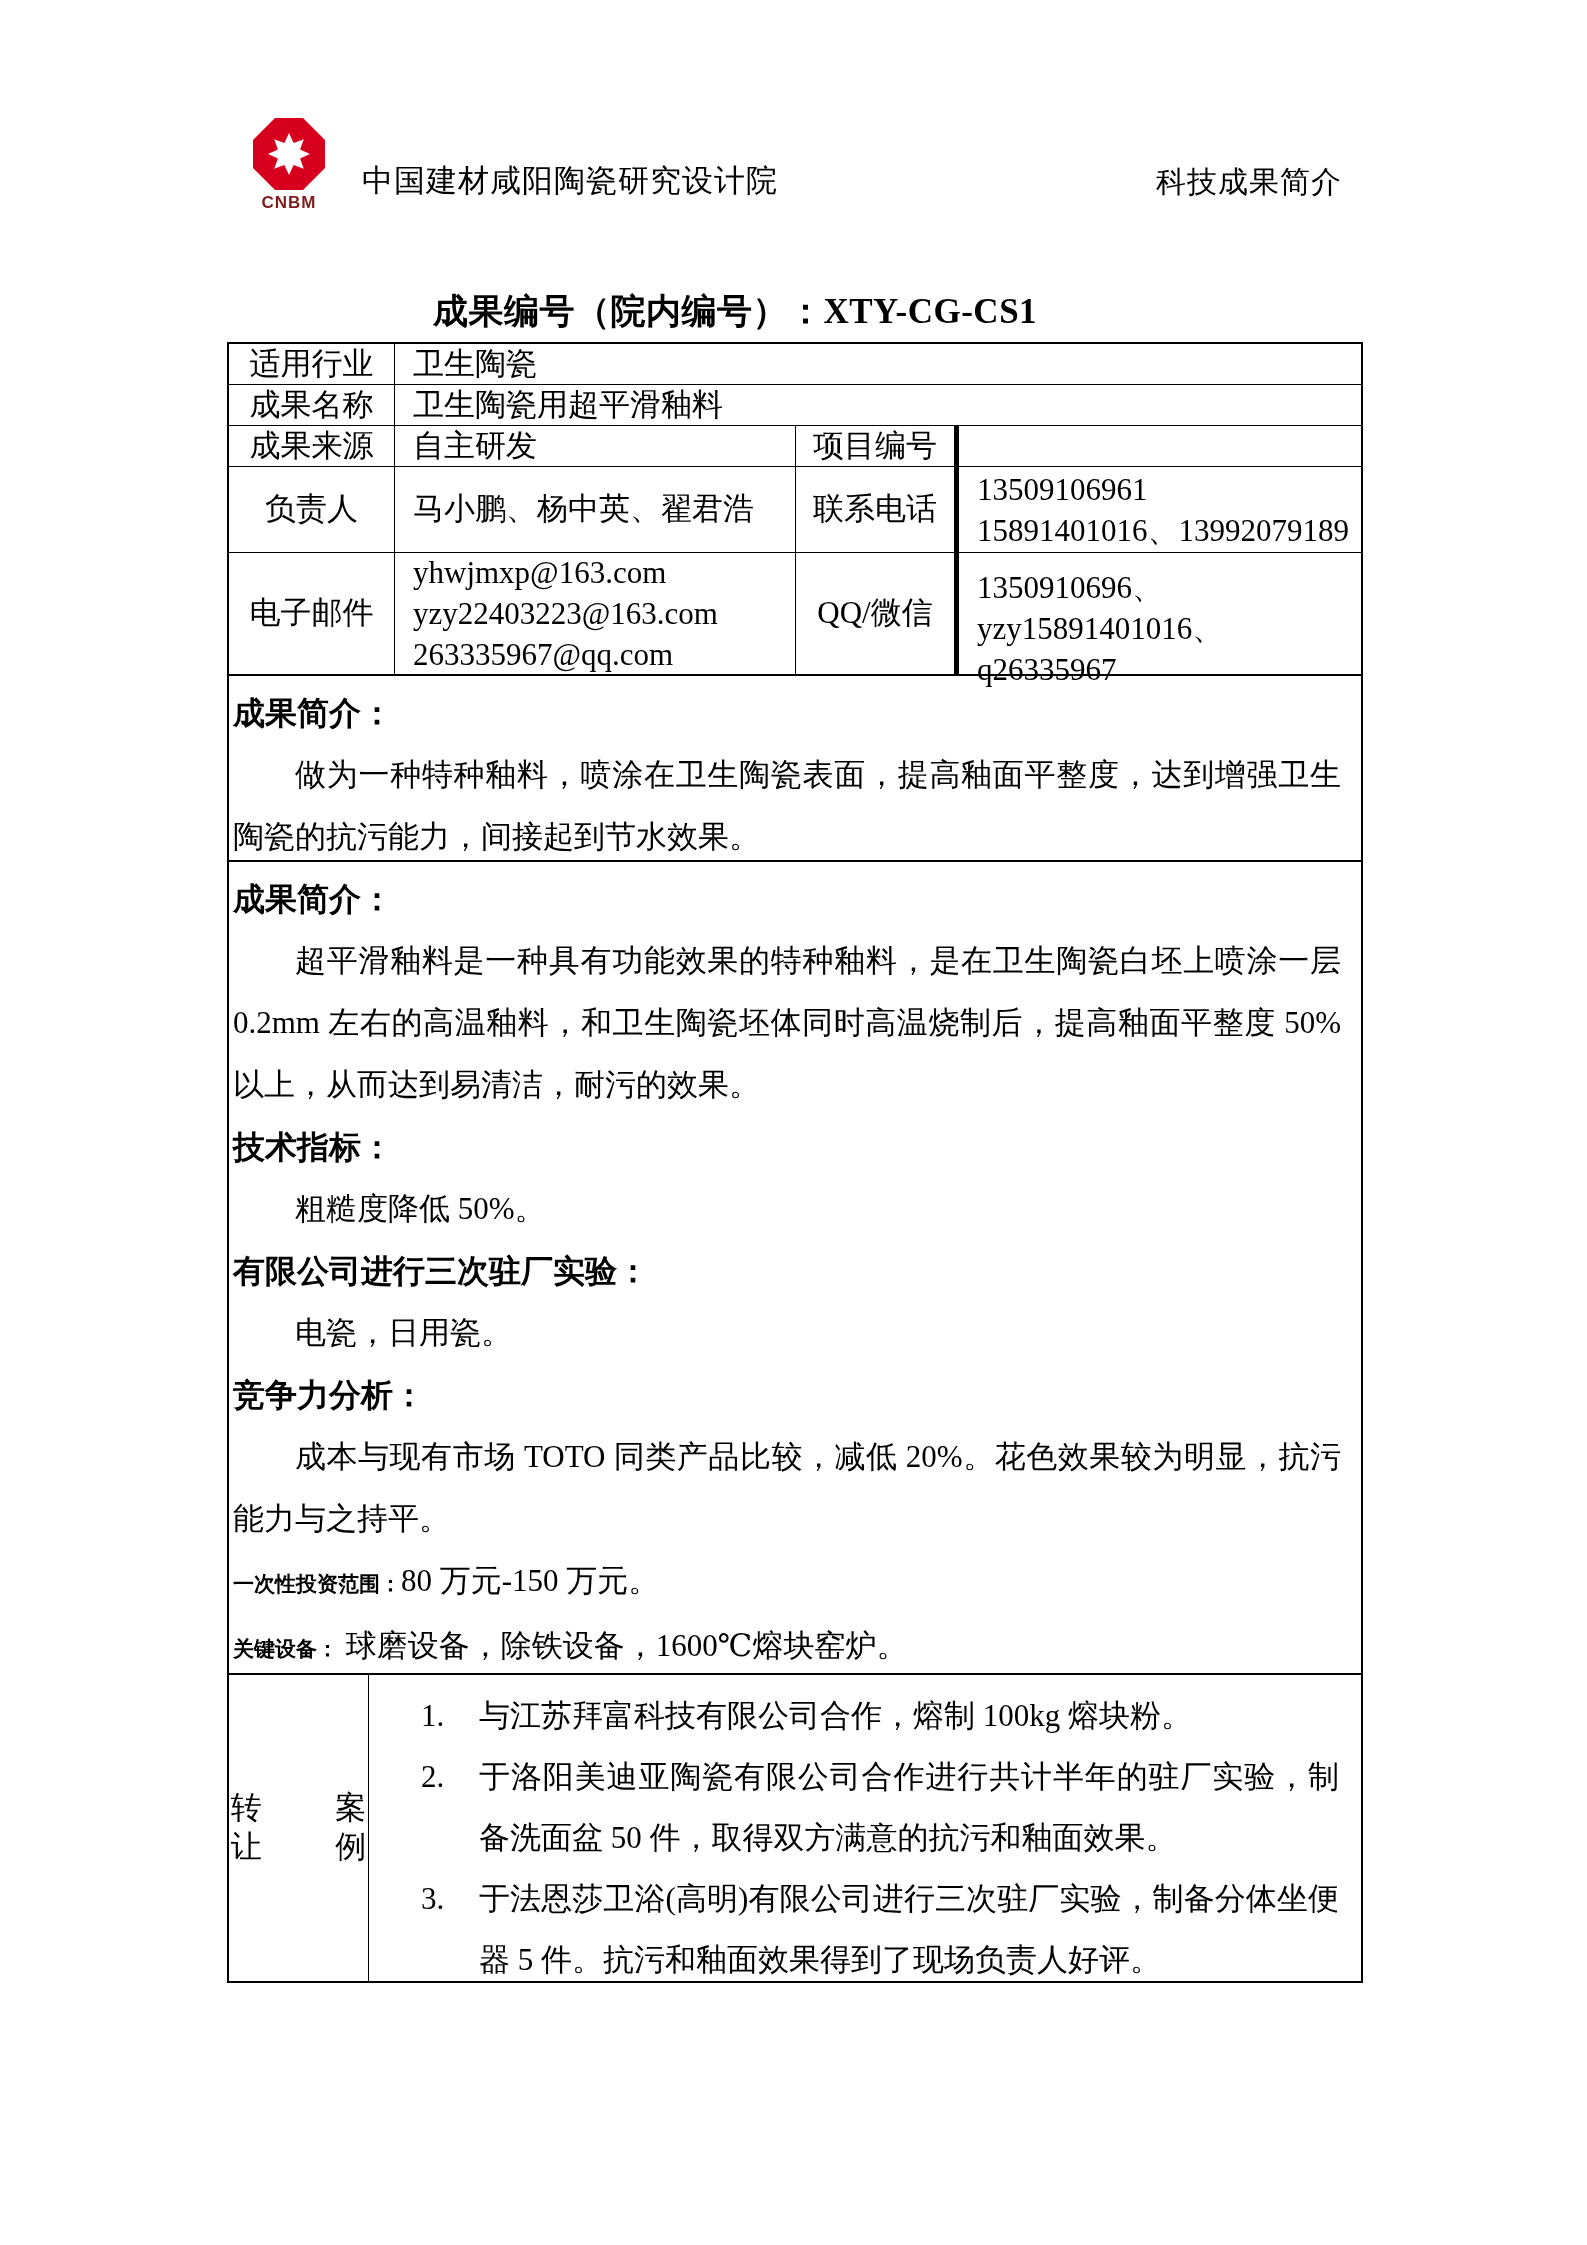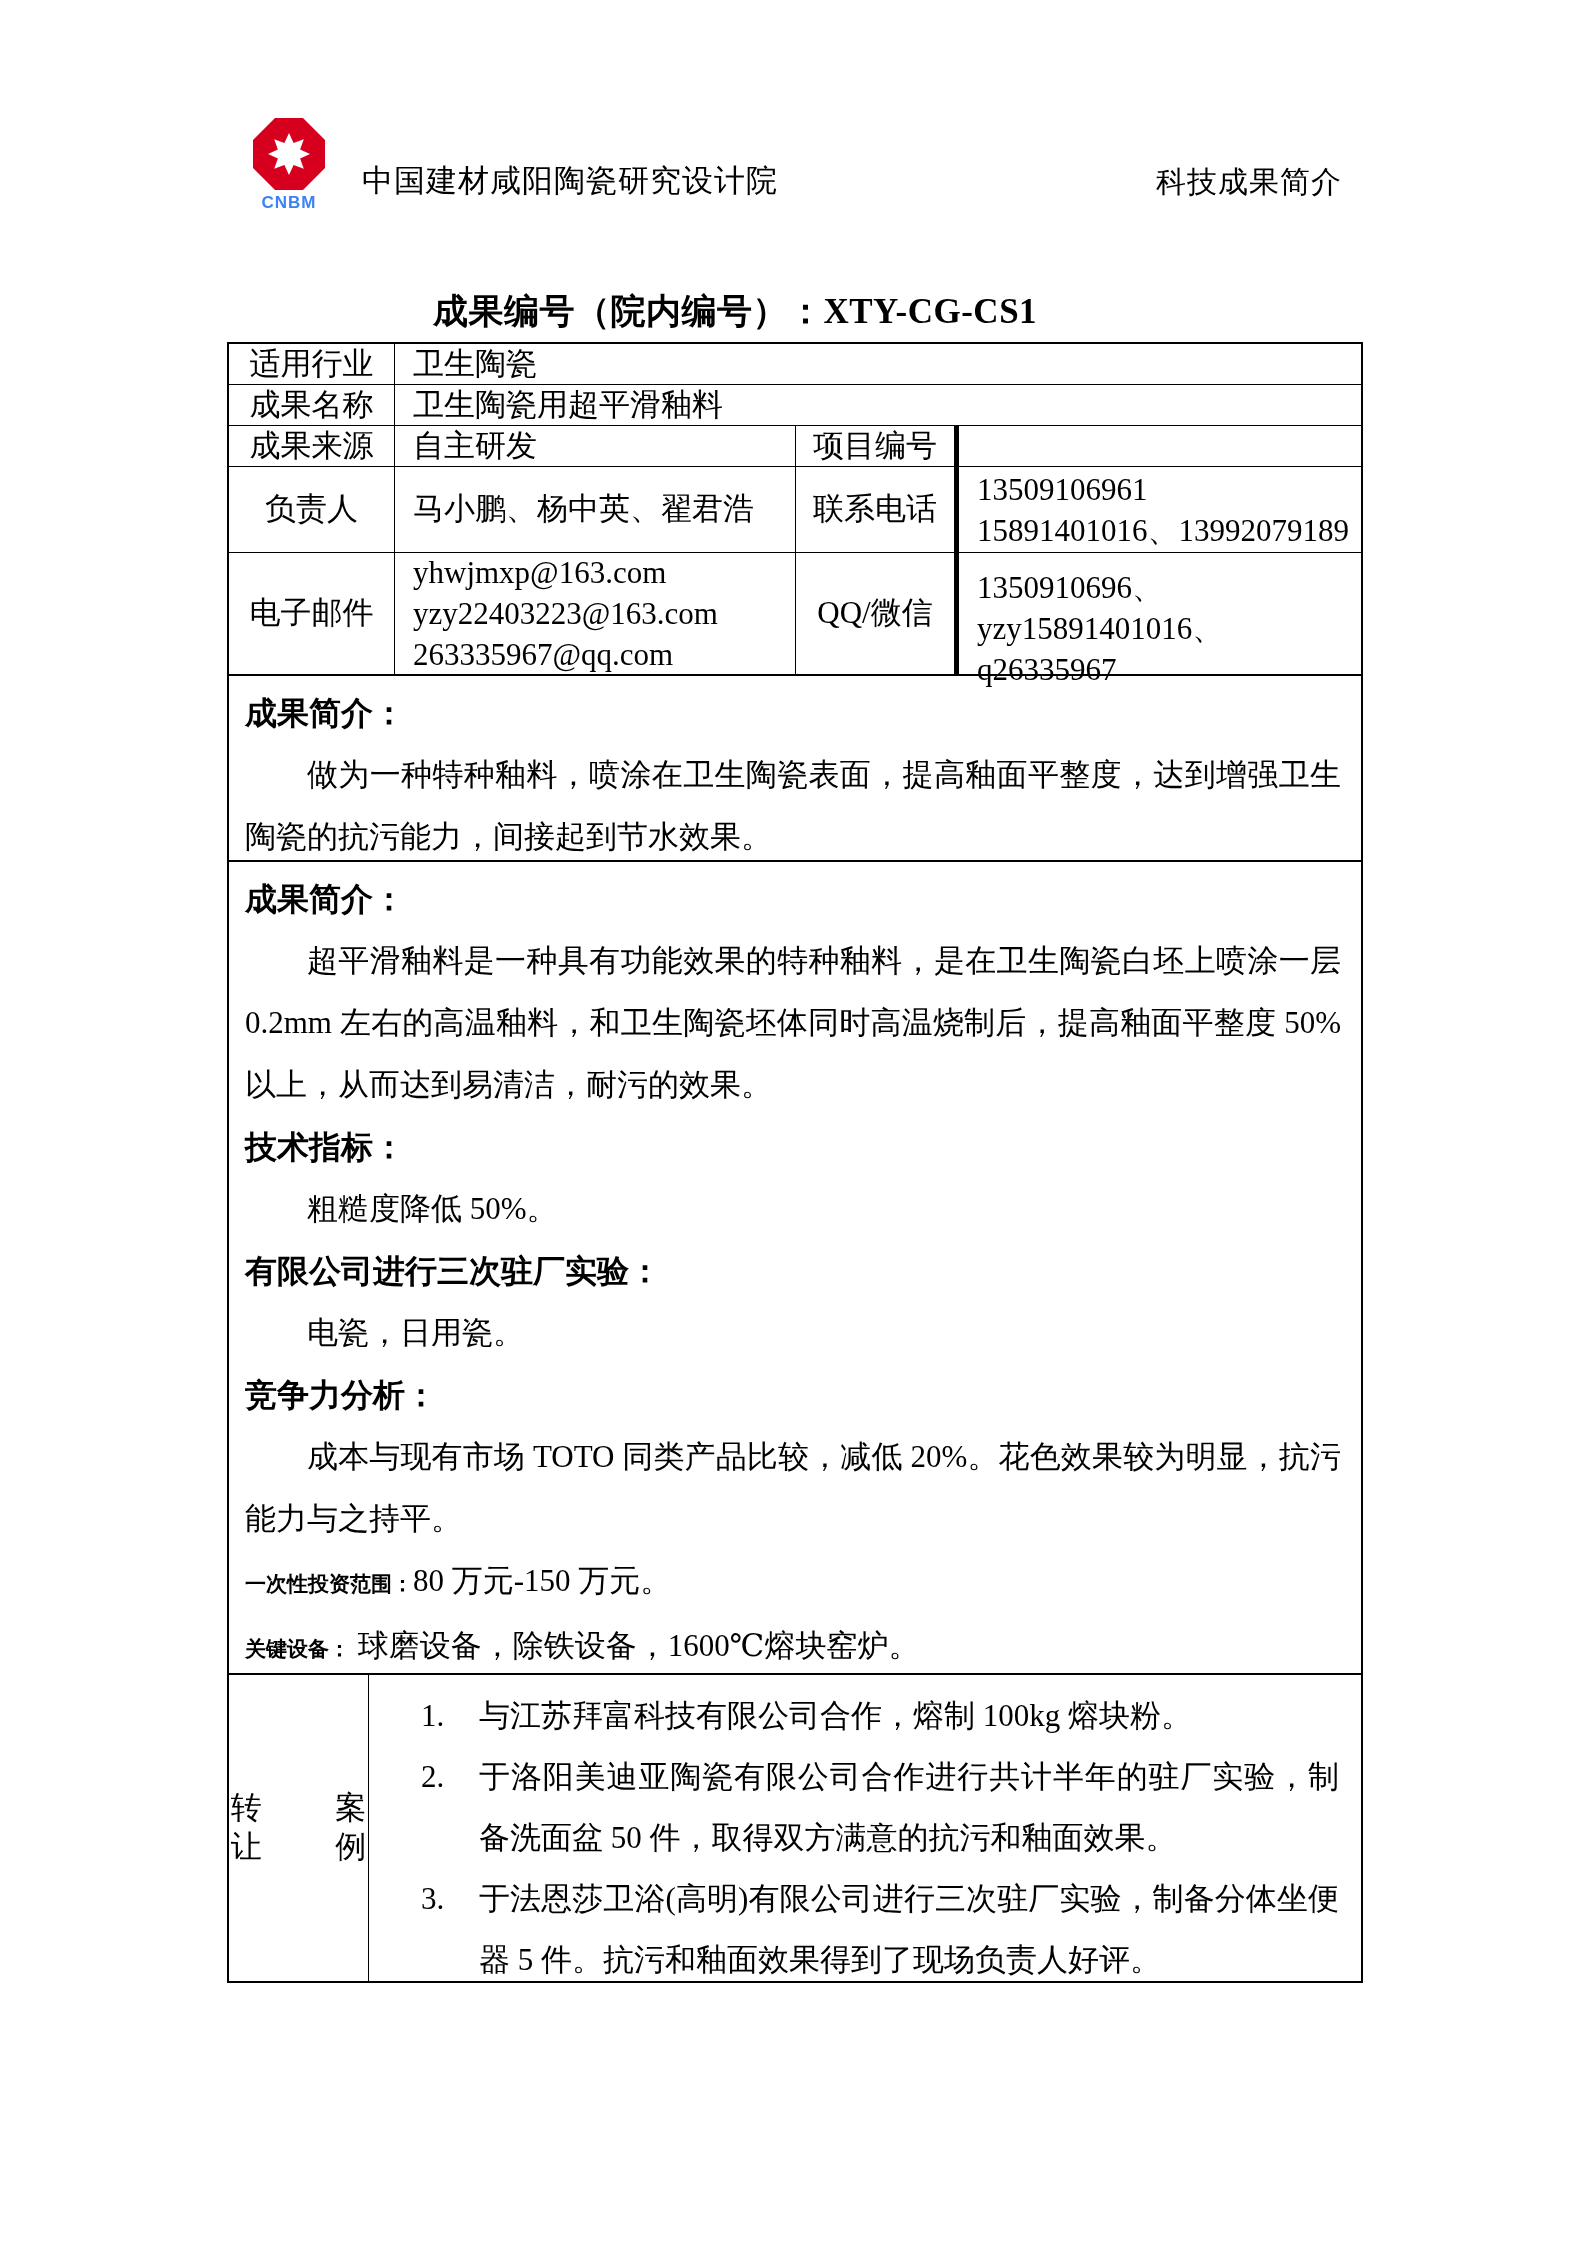--- a/index.html
+++ b/index.html
@@ -7,21 +7,21 @@
     position:relative; width:1587px; height:2245px; background:#fff;
     color:#000; font-family:"Liberation Serif","DejaVu Serif",serif;
     overflow:hidden;
   }
 
   
   .logo { position:absolute; left:246px; top:116px; width:86px; text-align:center; }
   .logo svg { display:block; margin:0 auto; }
   .logo-abbr {
     font-family:"Liberation Sans","DejaVu Sans",sans-serif; font-weight:700;
-    font-size:17px; color:#3b82f6; letter-spacing:1px; margin-top:1px;
+    font-size:17px; color:#7f1d1d; letter-spacing:1px; margin-top:1px;
   }
   .org-name {
     position:absolute; left:362px; top:160px;
     font-family:"Liberation Sans","DejaVu Sans",sans-serif;
     font-size:31px; letter-spacing:1px; white-space:nowrap;
   }
   .doc-type {
     position:absolute; left:1156px; top:162px;
     font-family:"Liberation Sans","DejaVu Sans",sans-serif;
     font-size:30px; letter-spacing:1px; white-space:nowrap;
@@ -58,21 +58,21 @@
     width:163px; border-right:5px solid #000000; flex:none;
     display:flex; align-items:center; justify-content:center; text-align:left;
   }
   .cv2 {
     width:402px; flex:none; padding-left:18px;
     display:flex; flex-direction:column; justify-content:center;
   }
   .vline { line-height:41px; }
 
   
-  .section-cell { width:100%; padding:6px 20px 0 16px; box-sizing:border-box; }
+  .section-cell { width:100%; padding:6px 20px 0 4px; box-sizing:border-box; }
   .sec-h {
     font-family:"Liberation Sans","DejaVu Sans",sans-serif; font-weight:700;
     font-size:32px; line-height:62px;
   }
   .sec-p { line-height:62px; text-indent:2em; text-align:justify; }
   .sec-line { line-height:62px; }
   .inline-label {
     font-family:"Liberation Sans","DejaVu Sans",sans-serif; font-weight:700; font-size:21px;
   }
 

